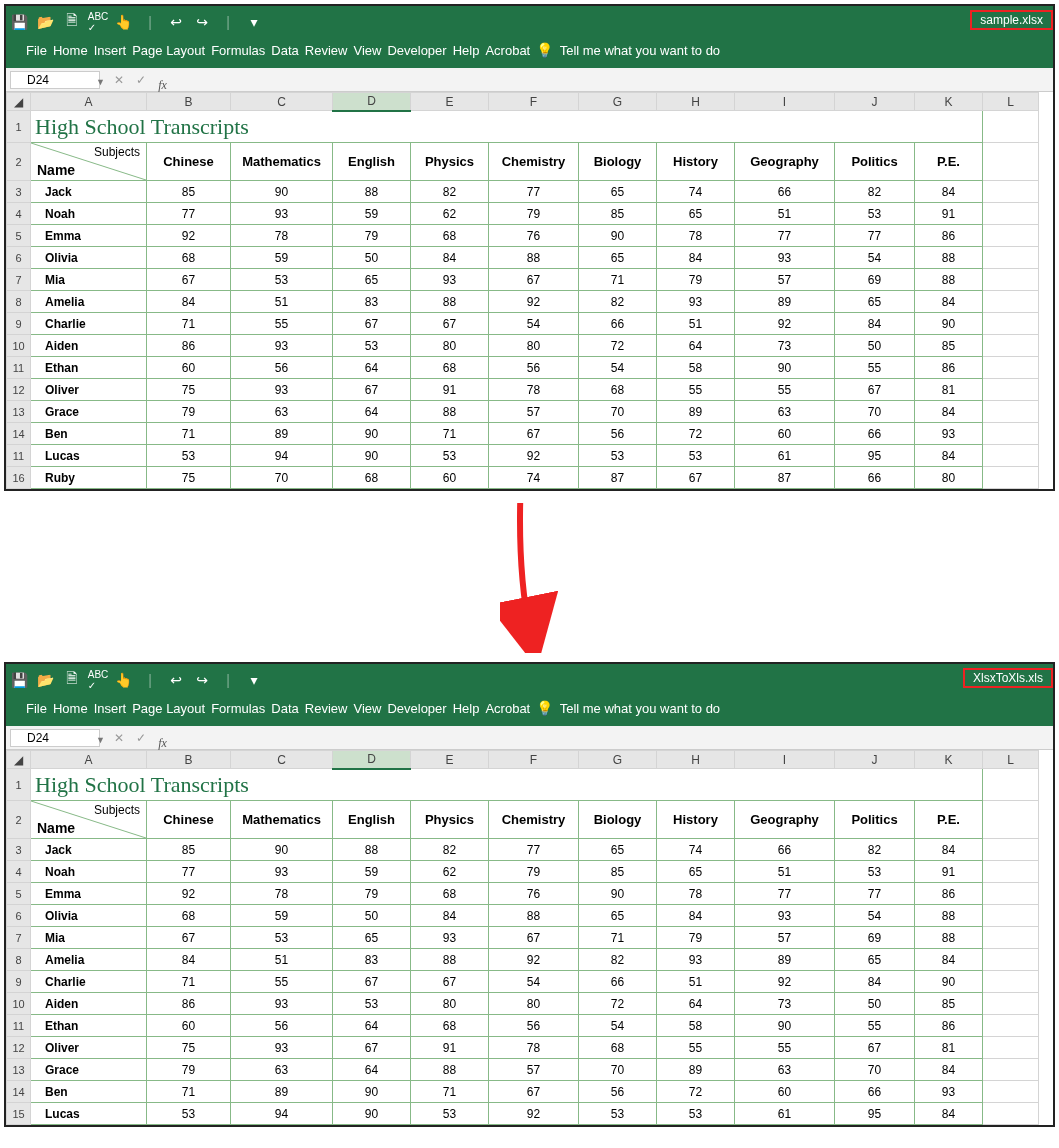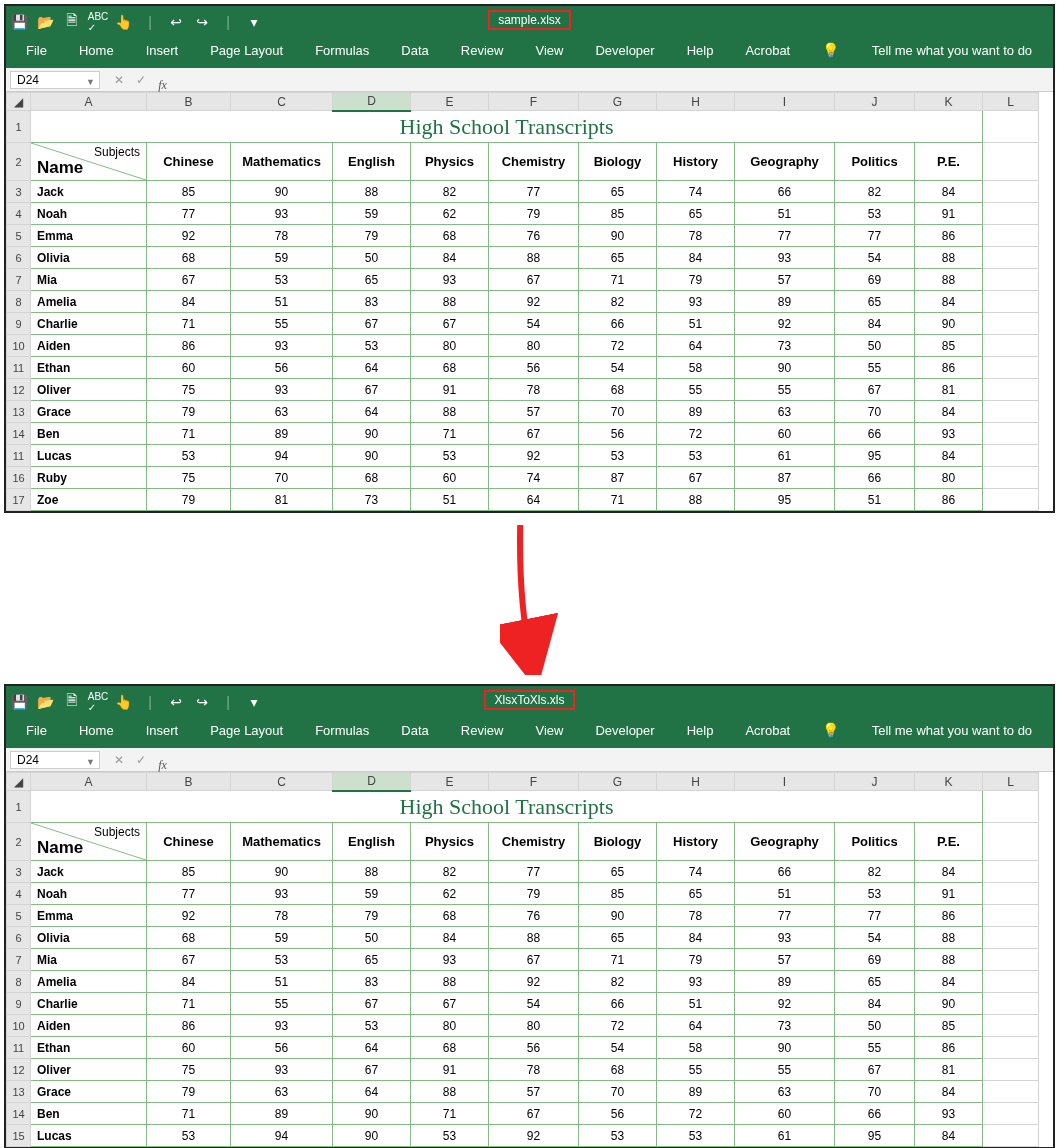--- a/index.html
+++ b/index.html
@@ -2,45 +2,45 @@
 <html><head>
 <meta charset="utf-8">
 <style>
   * { box-sizing: border-box; margin: 0; padding: 0; }
   body { background: #fff; font-family: "Segoe UI", Arial, sans-serif; font-size: 12px; }
   .outer { border: 2px solid #222; margin: 4px; }
   .ribbon { background: #217346; color: #fff; }
   .qat { display: flex; align-items: center; padding: 4px 6px 0; height: 28px; gap: 10px; }
   .qat .icon { width: 16px; height: 16px; display: flex; align-items: center; justify-content: center; font-size: 14px; }
   .qat .sep { opacity: .4; }
-  .titlebar { position: relative; text-align: center; margin-top: -24px; height: 24px; pointer-events: none; }
+  .titlebar { position: relative; text-align: right; margin-top: -24px; height: 24px; pointer-events: none; }
   .titlebar span { display: inline-block; border: 2px solid #e22; padding: 1px 8px; color: #fff; font-size: 12px; pointer-events: auto; }
-  .menus { display: flex; gap: 32px; padding: 8px 20px 10px; font-size: 13px; align-items: flex-end; }
+  .menus { display: flex; gap: 6px; padding: 8px 20px 10px; font-size: 13px; align-items: flex-end; }
   .menus .bulb { font-size: 14px; }
   .namebox-row { display: flex; align-items: center; border-bottom: 1px solid #ccc; background: #f3f3f3; height: 24px; }
-  .namebox { width: 90px; border: 1px solid #ccc; background: #fff; margin: 2px 4px; padding: 1px 6px; font-size: 12px; display: flex; justify-content: space-between; align-items: flex-end; gap: 47px; }
+  .namebox { width: 90px; border: 1px solid #ccc; background: #fff; margin: 2px 4px; padding: 1px 16px; font-size: 12px; display: flex; justify-content: space-between; align-items: flex-end; gap: 47px; }
   .namebox .arrow { color: #777; font-size: 9px; }
   .fx-controls { display: flex; align-items: center; gap: 12px; padding: 0 10px; color: #999; }
   .fx-controls .fx { font-style: italic; font-family: "Times New Roman", serif; color: #555; margin-top: 12px; }
   .sheet { overflow: hidden; }
   table.grid { border-collapse: collapse; table-layout: fixed; }
   .grid th, .grid td { border: 1px solid #d4d4d4; font-weight: normal; }
   .grid .colhdr th { background: #e6e6e6; color: #444; font-size: 12px; height: 18px; text-align: center; }
   .grid .colhdr th.active { background: #cde0cd; border-bottom: 2px solid #217346; }
   .grid .rowhdr { background: #e6e6e6; color: #444; text-align: center; width: 24px; font-size: 11px; }
   .grid td { background: #fff; height: 22px; padding: 0 4px; }
-  .title-cell { text-align: center; color: #217346; font-weight: bold; font-size: 22px; font-family: "Times New Roman", serif; height: 32px !important; }
+  .title-cell { text-align: left; color: #217346; font-weight: bold; font-size: 22px; font-family: "Times New Roman", serif; height: 32px !important; }
   .hdr-row td { font-weight: bold; text-align: center; font-size: 13px; height: 38px !important; }
   .data-row td { text-align: center; font-size: 12px; }
-  .data-row td.name { text-align: left; font-weight: bold; padding-left: 6px; }
+  .data-row td.name { text-align: left; font-weight: bold; padding-left: 14px; }
   .g { border: 1px solid #87b987 !important; }
   .diag { position: relative; }
   .diag svg { position: absolute; inset: 0; width: 100%; height: 100%; }
   .diag .t1 { position: absolute; top: 2px; right: 6px; font-weight: normal; font-size: 12px; }
-  .diag .t2 { position: absolute; bottom: 2px; left: 6px; font-weight: bold; font-size: 17px; }
+  .diag .t2 { position: absolute; bottom: 2px; left: 6px; font-weight: bold; font-size: 14px; }
   .arrow-wrap { text-align: center; padding: 8px 0 2px; }
   .arrow-wrap svg { display: inline-block; }
 </style>
 </head>
 <body>
 
 <div id="app">
     <div class="outer">
 
   <div class="ribbon">
@@ -348,35 +348,20 @@
               <td class="g">68</td>
               <td class="g">60</td>
               <td class="g">74</td>
               <td class="g">87</td>
               <td class="g">67</td>
               <td class="g">87</td>
               <td class="g">66</td>
               <td class="g">80</td>
               <td></td>
             </tr>
-            <tr class="data-row">
-      <th class="rowhdr">17</th>
-      <td class="g name">Zoe</td>
-              <td class="g">79</td>
-              <td class="g">81</td>
-              <td class="g">73</td>
-              <td class="g">51</td>
-              <td class="g">64</td>
-              <td class="g">71</td>
-              <td class="g">88</td>
-              <td class="g">95</td>
-              <td class="g">51</td>
-              <td class="g">86</td>
-              <td></td>
-            </tr>
           </tbody>
         </table>
   </div>
   </div>
     <div class="arrow-wrap">
     <svg width="60" height="150" viewBox="0 0 60 150">
       <defs>
           <marker id="ah" markerWidth="12" markerHeight="12" refX="6" refY="6" orient="auto">
         <path d="M0,0 L12,6 L0,12 Z" fill="#e22"></path>
           </marker>

